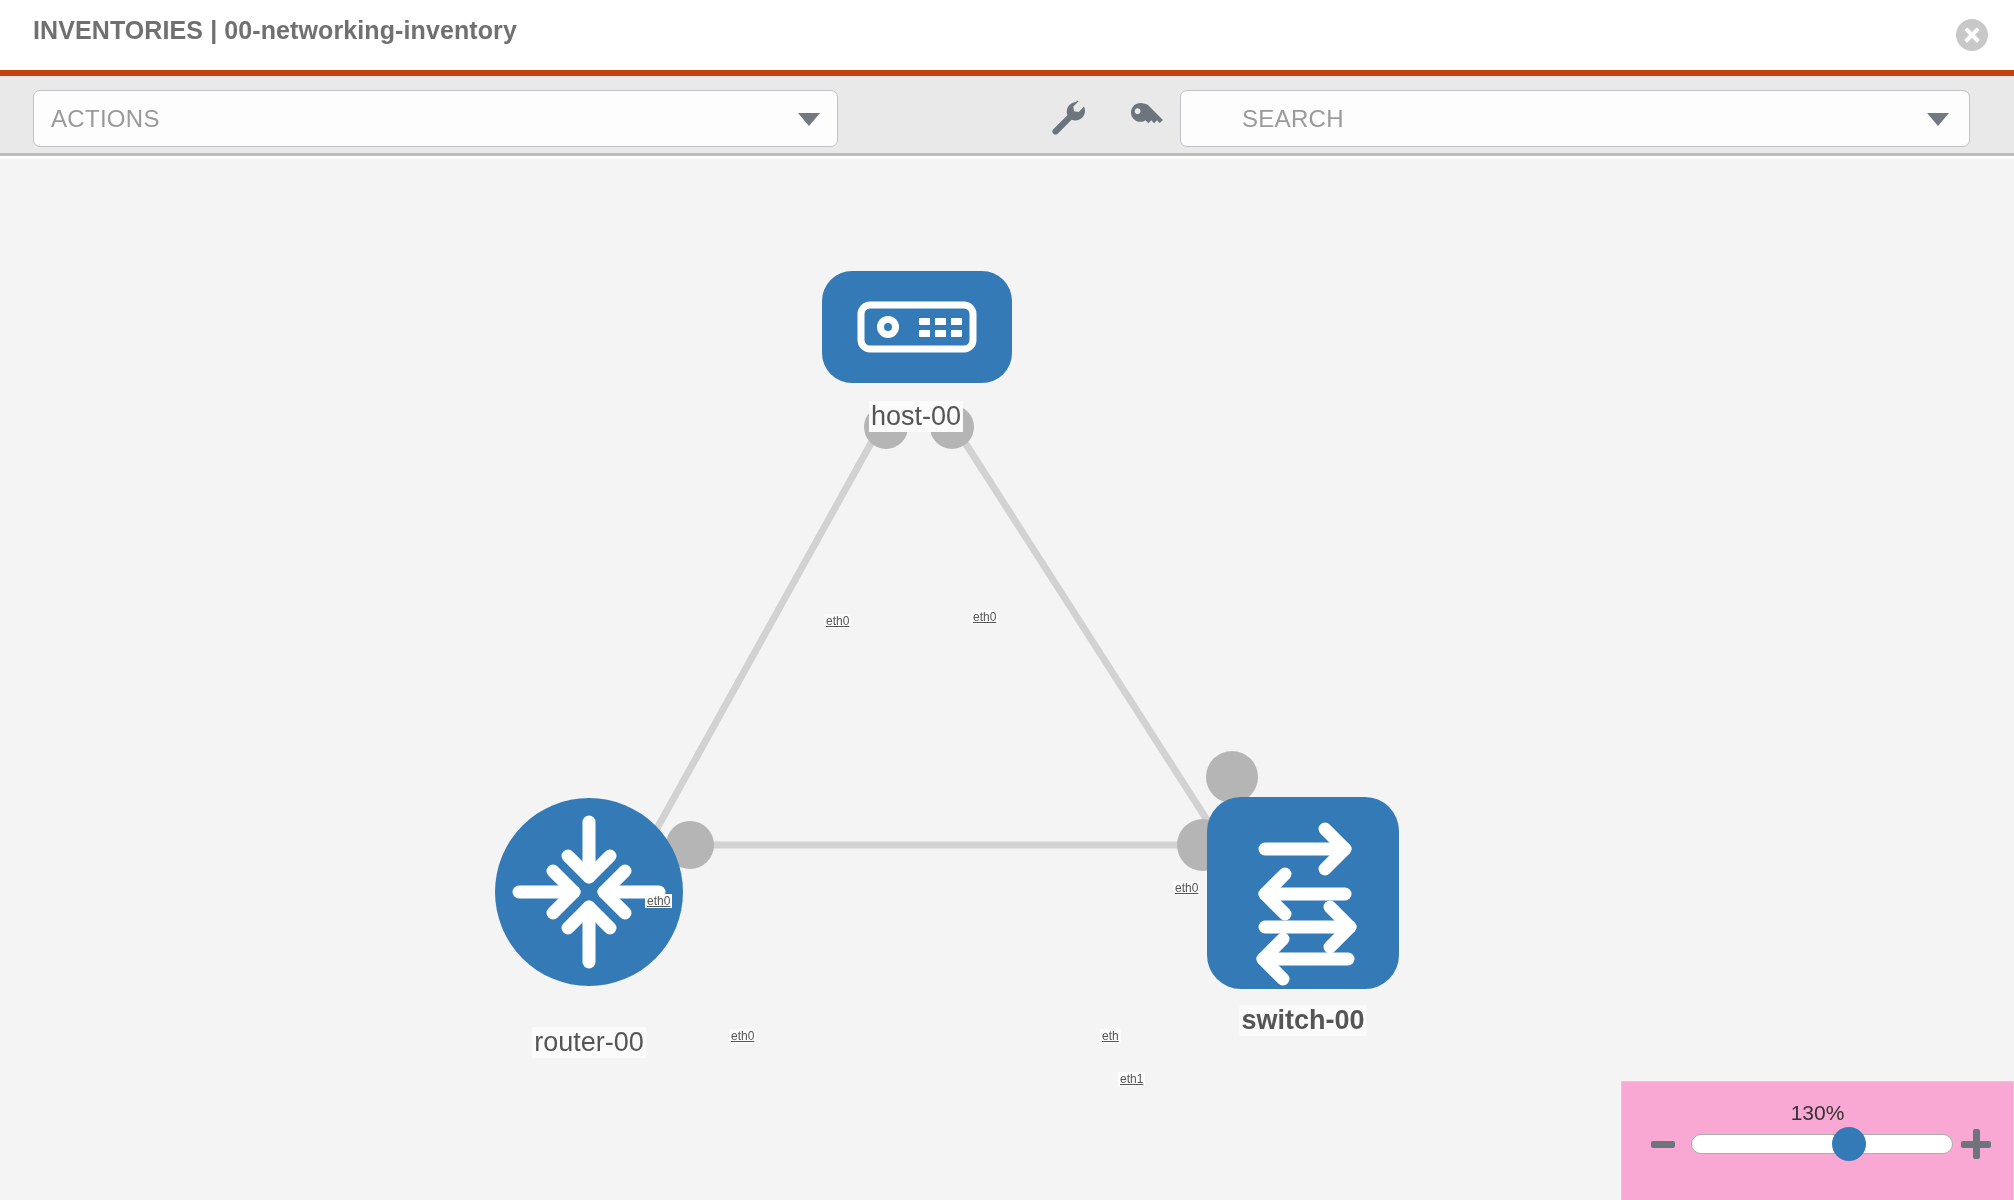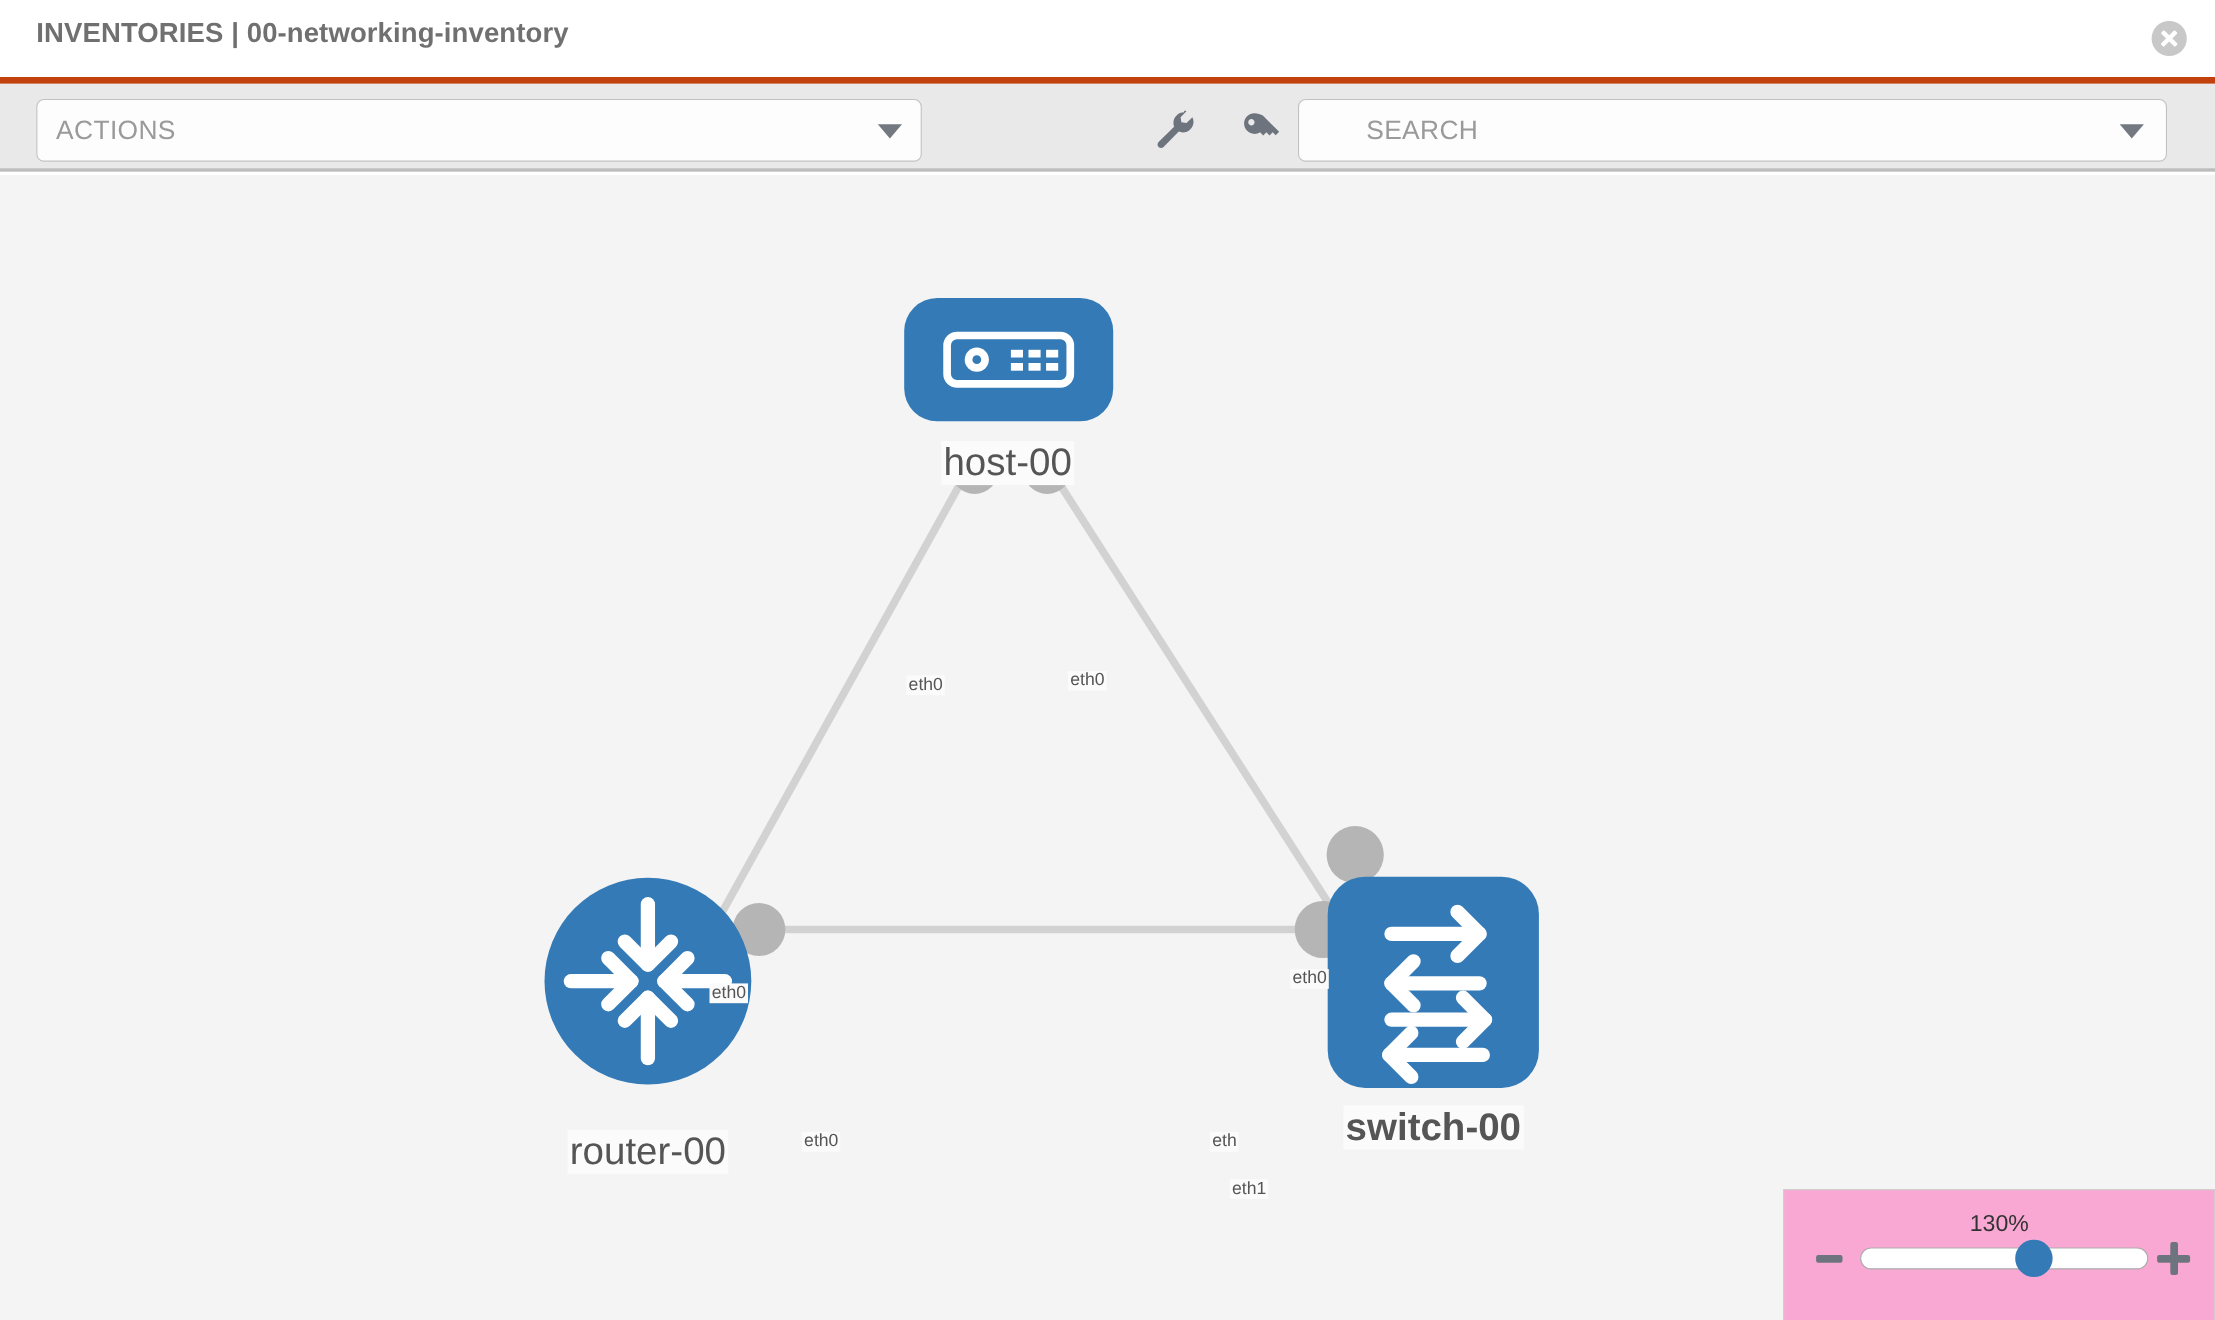--- a/index.html
+++ b/index.html
@@ -148,34 +148,35 @@
   }
   #topology-svg {
     position: absolute;
     left: 0; top: 0;
     width: 2014px;
     height: 1041px;
   }
 
   .node-label {
     position: absolute;
-    font-size: 35px;
+    font-size: 27px;
     color: #555555;
     background: #fbfbfb;
     white-space: nowrap;
     padding: 0 2px;
     transform: translateX(-50%);
   }
   .iface-label {
     position: absolute;
-    font-size: 16px;
+    font-size: 12px;
     color: #555555;
     background: #fbfbfb;
     white-space: nowrap;
     padding: 0 2px;
+    text-decoration: underline;
   }
 
   
   .zoom-panel {
     position: absolute;
     left: 1621px;
     top: 1081px;
     width: 393px;
     height: 134px;
     background: #f9a8d4;

